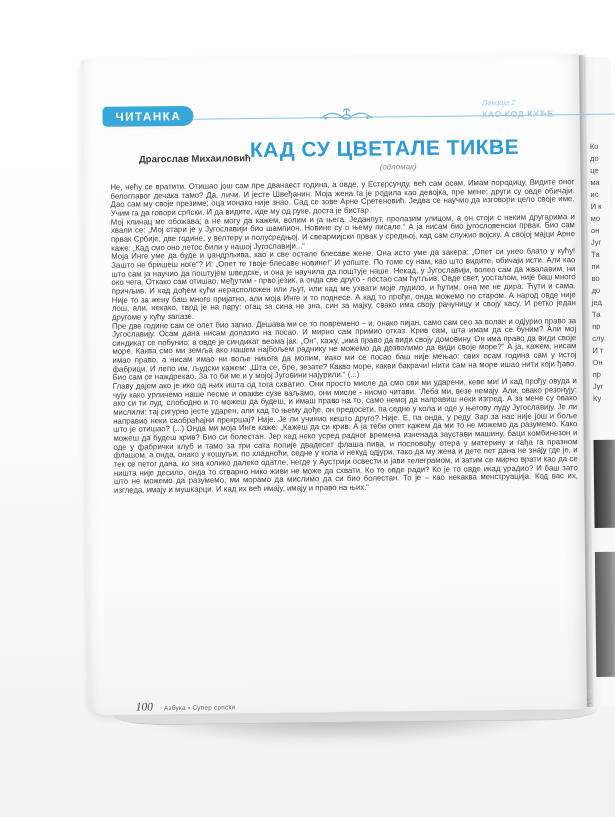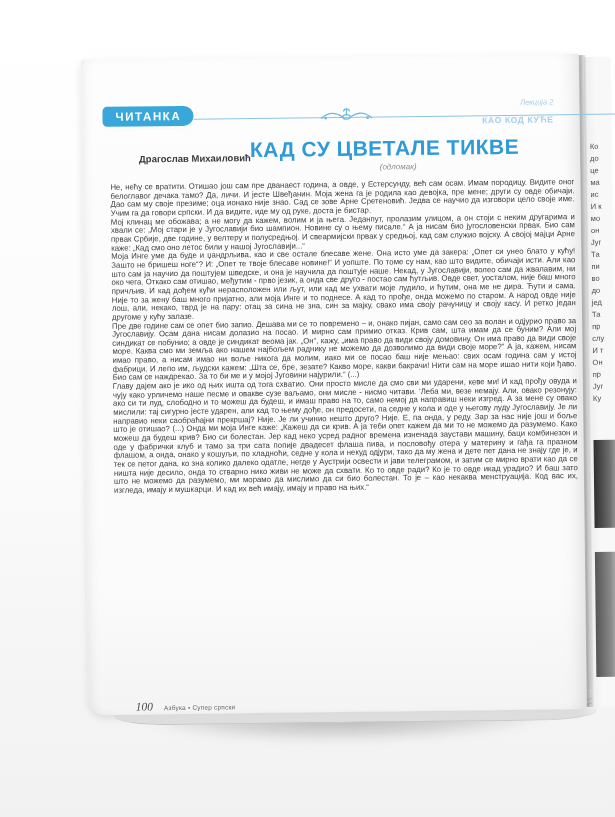--- a/index.html
+++ b/index.html
@@ -48,23 +48,23 @@
 
   
   .section-tab{
     position:absolute;left:21px;top:47px;padding:4px 12px 4px 13px;
     border-radius:5px 11px 11px 5px;
     color:#ffffff;font-weight:bold;font-size:11.5px;letter-spacing:1.6px;
     box-shadow:0 0 0 2px rgba(255,255,255,0.85), 0 1px 2px rgba(0,0,0,0.15);
   }
   .header-line{position:absolute;left:112px;top:60px;width:438px;height:1px;background:#8cc6e5;}
   .ornament{position:absolute;left:238px;top:50px;}
-  .lesson-block{position:absolute;right:26px;top:43px;text-align:right;color:#a6cfe7;}
+  .lesson-block{position:absolute;right:26px;top:43px;text-align:left;color:#a6cfe7;}
   .lesson-label{font-style:italic;font-size:7.5px;}
-  .lesson-title{font-weight:bold;font-size:8.5px;letter-spacing:0.6px;margin-top:8px;}
+  .lesson-title{font-weight:bold;font-size:8.5px;letter-spacing:0.6px;margin-top:2px;}
 
   .author{position:absolute;left:57px;top:94px;font-size:9.5px;font-weight:bold;color:#3a3a3a;}
   .title{position:absolute;left:168px;top:80px;font-size:21px;font-weight:bold;letter-spacing:0.5px;color:#2e9bd6;}
   .subtitle{position:absolute;left:168px;top:106px;width:296px;text-align:center;font-size:8px;font-style:italic;color:#8d8d8d;}
 
   
   .article{
     position:absolute;left:28px;top:124px;width:464px;
     font-size:7.8px;line-height:8.65px;color:#3e3e3e;text-align:justify;
   }

